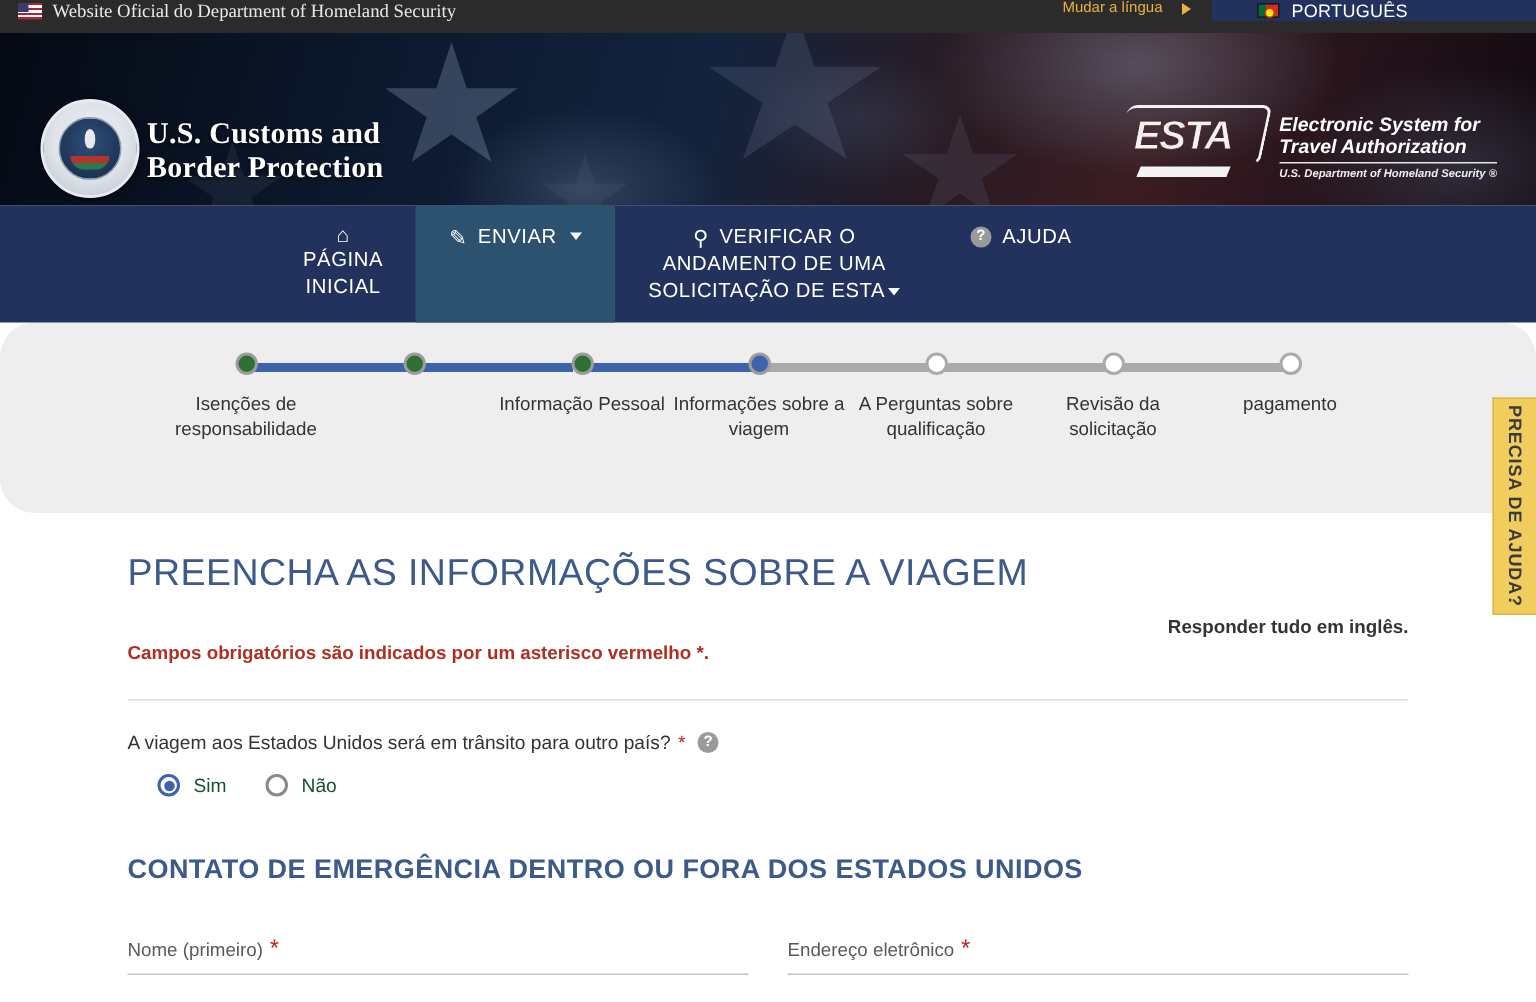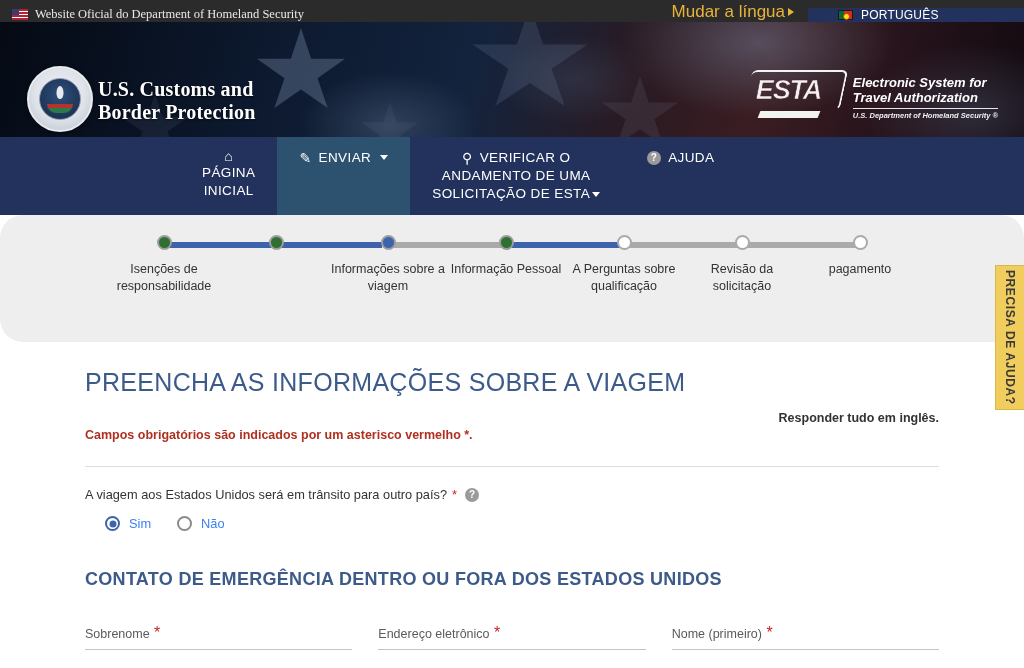--- a/index.html
+++ b/index.html
@@ -10,21 +10,21 @@
     overflow: hidden;
     background: #ffffff;
     font-family: "Liberation Sans", sans-serif;
   }
 
   
   .topbar {
     height: 22px;
     background: #2b2b2b;
     display: flex;
-    align-items: flex-end;
+    align-items: flex-start;
     font-size: 11.5px;
     position: relative;
     z-index: 30;
   }
   .topbar-left {
     flex: 1;
     display: flex;
     align-items: center;
     padding-left: 12px;
     gap: 7px;
@@ -47,24 +47,24 @@
   .us-flag::before {
     content: "";
     position: absolute;
     left: 0; top: 0;
     width: 7px; height: 6.4px;
     background: #3c3b6e;
   }
   .topbar-lang {
     display: flex;
     align-items: center;
-    gap: 3px;
+    gap: 13px;
     color: #e8b339;
     padding: 0 14px 0 10px;
-    font-size: 17px;
+    font-size: 10px;
     cursor: pointer;
   }
   .lang-arrow {
     width: 0; height: 0;
     border-left: 6px solid #e8b339;
     border-top: 4px solid transparent;
     border-bottom: 4px solid transparent;
   }
   .topbar-current {
     width: 216px;
@@ -368,21 +368,21 @@
     align-items: center;
     gap: 26px;
     margin: 14px 0 0 20px;
   }
   .radio-opt {
     display: flex;
     align-items: center;
     gap: 9px;
     cursor: pointer;
     font-size: 12.8px;
-    color: #3b82f6;
+    color: #14532d;
   }
   .radio {
     width: 15px; height: 15px;
     border-radius: 50%;
     border: 2px solid #8a8a8a;
     background: #ffffff;
     position: relative;
     flex: none;
   }
   .radio.sel { border-color: #3c63ab; }
@@ -549,30 +549,30 @@
       <div class="step-line"></div>
       <div class="step-dot"></div>
       <div class="step-label">Isenções de responsabilidade</div>
     </div>
 
     <div class="step done">
       <div class="step-line"></div>
       <div class="step-dot"></div>
     </div>
 
+    <div class="step done">
+      <div class="step-line"></div>
+      <div class="step-dot"></div>
+      <div class="step-label">Informação Pessoal</div>
+    </div>
+
     <div class="step current">
       <div class="step-line"></div>
       <div class="step-dot"></div>
       <div class="step-label">Informações sobre a viagem</div>
-    </div>
-
-    <div class="step done">
-      <div class="step-line"></div>
-      <div class="step-dot"></div>
-      <div class="step-label">Informação Pessoal</div>
     </div>
 
     <div class="step">
       <div class="step-line"></div>
       <div class="step-dot"></div>
       <div class="step-label">A Perguntas sobre qualificação</div>
     </div>
 
     <div class="step">
       <div class="step-line"></div>
@@ -612,37 +612,32 @@
     <label class="radio-opt">
       <span class="radio"></span>
       <span>Não</span>
     </label>
   </div>
 
   <h2 class="section-title">CONTATO DE EMERGÊNCIA DENTRO OU FORA DOS ESTADOS UNIDOS</h2>
 
   <div class="field-grid">
 
+
     <div class="field">
-      <span class="field-label">Sobrenome</span>
+      <span class="field-label">Nome (primeiro)</span>
       <span class="req">*</span>
       <input class="field-input" type="text" value="" style="">
     </div>
 
     <div class="field">
       <span class="field-label">Endereço eletrônico</span>
       <span class="req">*</span>
       <input class="field-input" type="text" value="" style="">
     </div>
 
-    <div class="field">
-      <span class="field-label">Nome (primeiro)</span>
-      <span class="req">*</span>
-      <input class="field-input" type="text" value="" style="">
-    </div>
-
   </div>
 
 </div>
 
 <div class="help-tab">
   <span>PRECISA DE AJUDA?</span>
 </div>
 
 </body></html>

